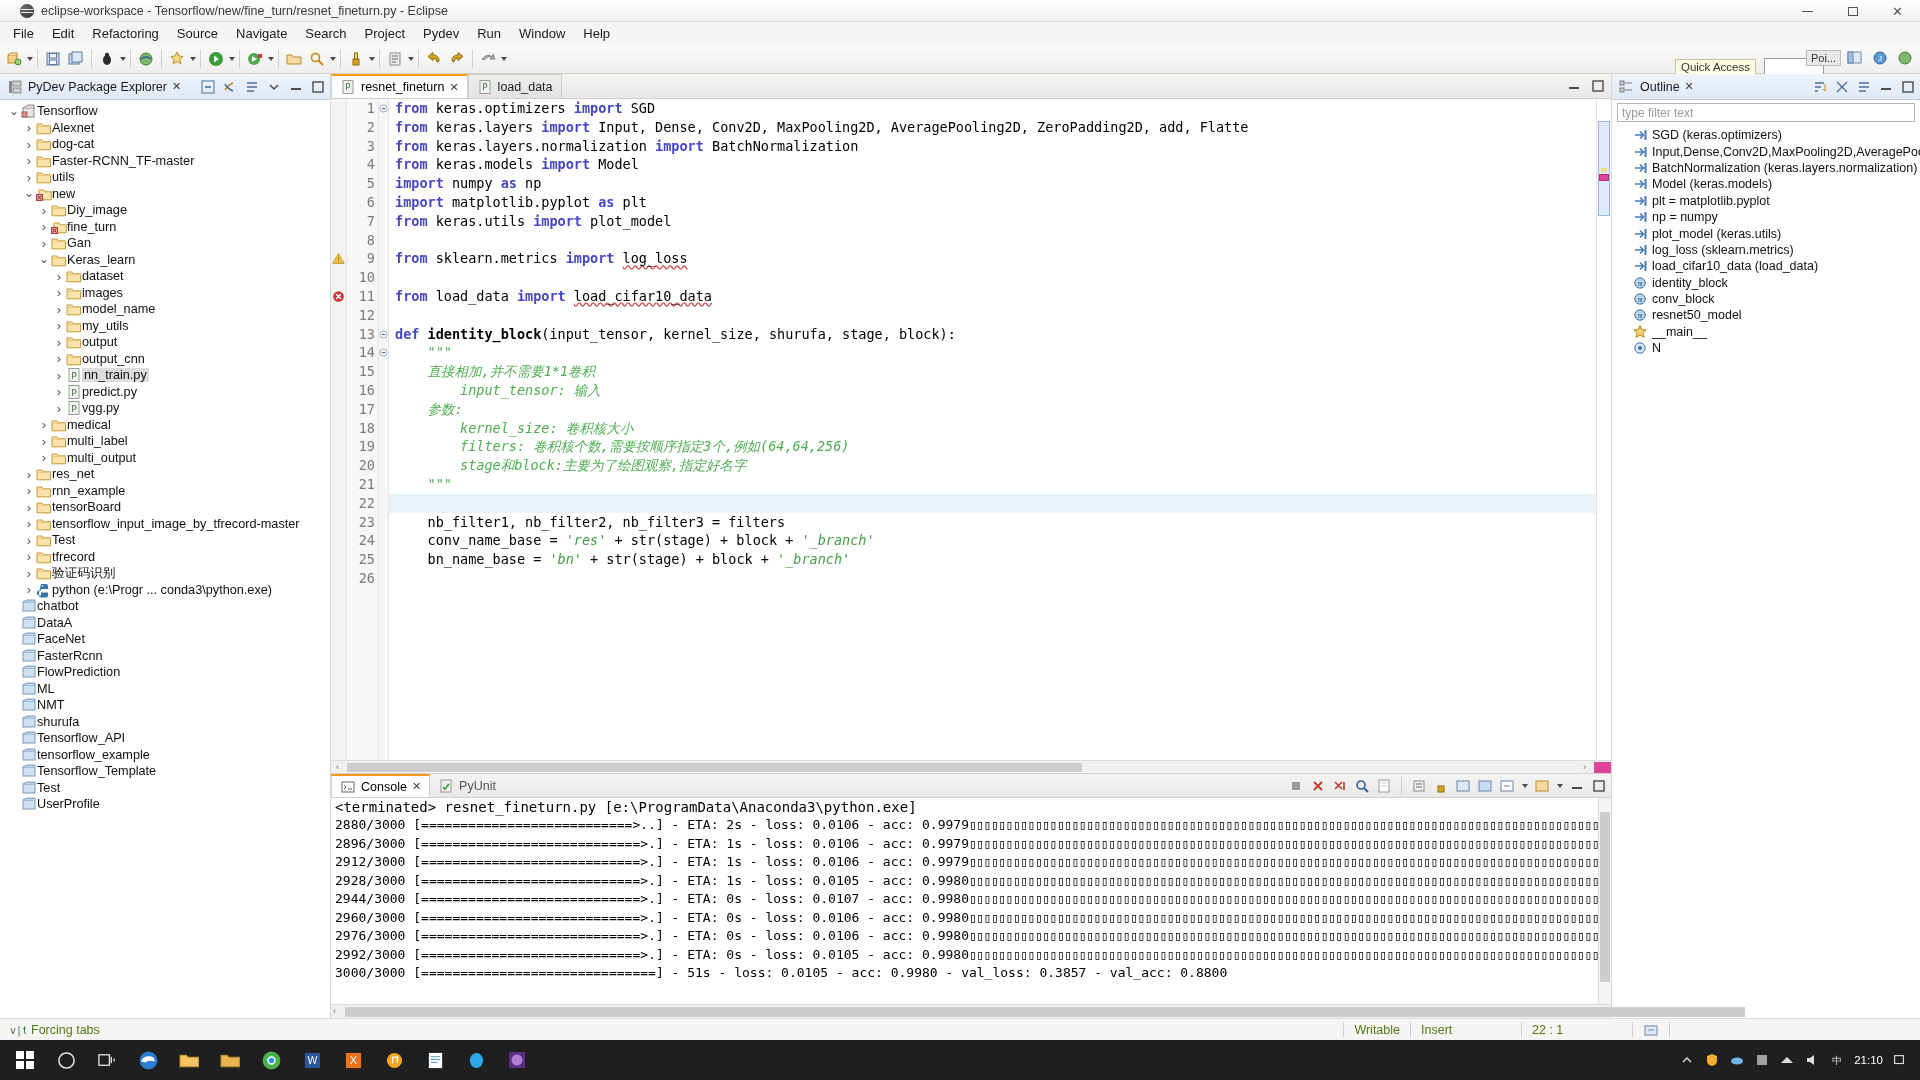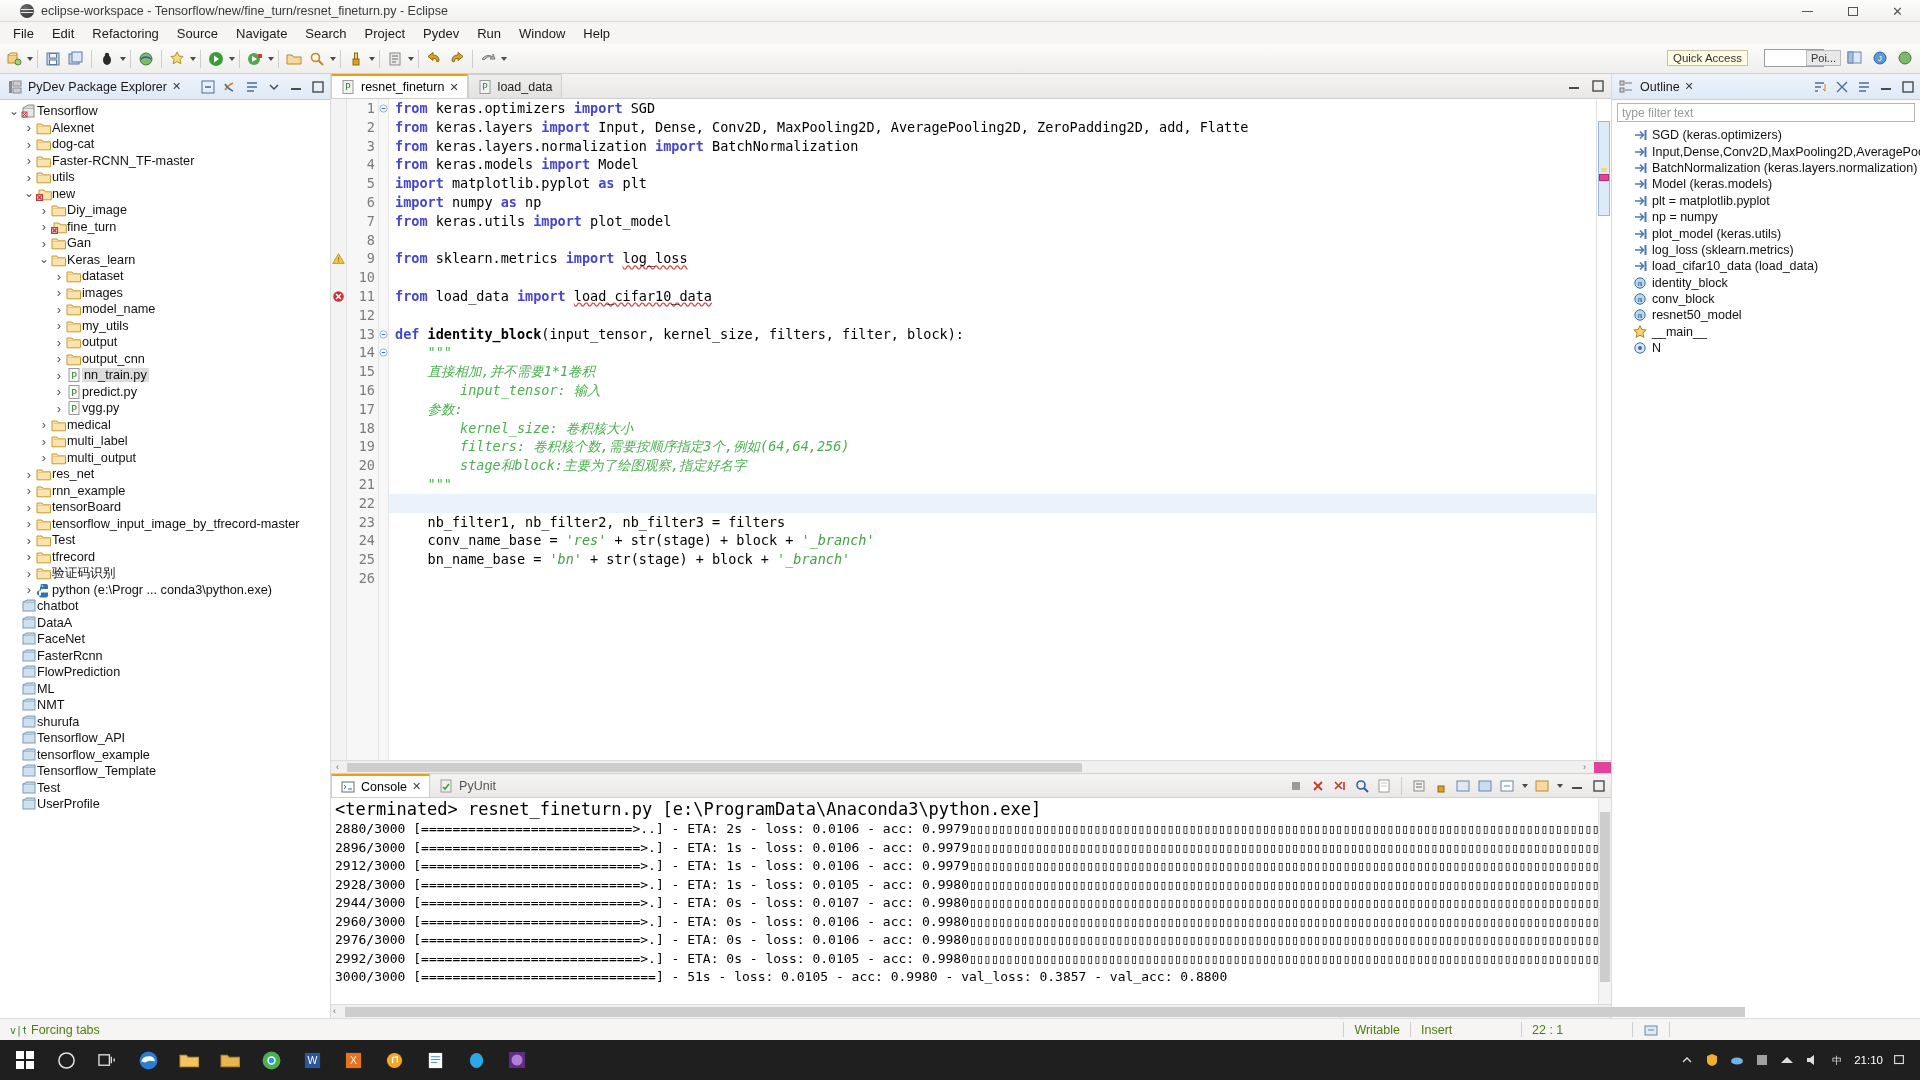--- a/index.html
+++ b/index.html
@@ -42,21 +42,21 @@
   .toolbar {
     height: 30px; background: linear-gradient(#fbfbfa,#efeeec);
     border-bottom: 1px solid #d4d0c8;
     display: flex; align-items: center; padding: 0 3px; gap: 1px; position: relative;
   }
   .tbtn { width: 22px; height: 22px; display: flex; align-items: center; justify-content: center; position: relative; }
   .tsep { width: 1px; height: 18px; background: #cdcdcd; margin: 0 3px; }
   .caret { width: 0; height: 0; border-left: 3.5px solid transparent; border-right: 3.5px solid transparent; border-top: 4px solid #4a4a4a; margin-left: 1px; }
   .ico { width: 16px; height: 16px; display: block; }
 
-  .quickaccess { position: absolute; right: 96px; top: 5px; display: flex; align-items: center; gap: 16px; }
+  .quickaccess { position: absolute; right: 96px; top: 14px; display: flex; align-items: center; gap: 8px; }
   .qa-label { background: #fffbe2; border: 1px solid #c9c2a0; font-size: 11.5px; padding: 1px 5px; color: #333; }
   .qa-input { width: 60px; height: 18px; border: 1px solid #9a9a9a; background: #fff; font-size: 11px; padding: 0 3px; color: #555; }
   .perspbar { position: absolute; right: 4px; top: 3px; display: flex; align-items: center; gap: 3px; }
 
   
   .main { flex: 1; display: flex; min-height: 0; background: #4c1d95; }
 
   
   .leftpane { width: 331px; display: flex; flex-direction: column; border-right: 1px solid #d9d9d9; background: #fff; }
   .viewtab {
@@ -109,21 +109,21 @@
   .orow { height: 16.4px; display: flex; align-items: center; gap: 4px; padding-left: 20px; white-space: nowrap; overflow: hidden; }
 
   
   .consolepane { height: 245px; display: flex; flex-direction: column; border-top: 1px solid #d0d0d0; background: #f6f5f4; }
   .ctabs { height: 24px; background: linear-gradient(#f4f4f3,#e9e8e6); display: flex; align-items: center; position: relative; border-bottom: 1px solid #cfcfcf; }
   .ctab { height: 23px; display: flex; align-items: center; gap: 5px; padding: 0 8px; font-size: 12.5px; }
   .ctab.active { background: #fff; border: 1px solid #cfcfcf; border-bottom: none; border-top: 2px solid #f39c12; }
   .ctab.inactive { color: #555; }
   .c-actions { position: absolute; right: 4px; display: flex; align-items: center; gap: 6px; }
   .consolebody { flex: 1; background: #fff; overflow: hidden; position: relative; font-family: "DejaVu Sans Mono", monospace; font-size: 13px; }
-  .chead { padding: 1px 4px; color: #000; white-space: pre; font-size: 17px; }
+  .chead { padding: 1px 4px; color: #000; white-space: pre; font-size: 14px; }
   .cline { height: 18.5px; line-height: 18.5px; white-space: pre; padding-left: 4px; color: #000; overflow: hidden; }
   .cblocks { letter-spacing: -0.5px; }
   .cvscroll { position: absolute; right: 0; top: 0; bottom: 0; width: 13px; background: #f4f4f4; border-left: 1px solid #e2e2e2; }
   .cvthumb { position: absolute; right: 1px; top: 14px; width: 10px; height: 170px; background: #cdcdcd; }
   .chscroll { height: 14px; background: #f0f0f0; border-top: 1px solid #dcdcdc; position: relative; }
   .chthumb { position: absolute; left: 14px; top: 2px; height: 10px; background: #cdcdcd; }
 
   
   .statusbar { height: 22px; background: #f6f5f4; border-top: 1px solid #dcdcdc; display: flex; align-items: center; font-size: 12.5px; color: #4d7c0f; }
   .sb-cell { padding: 0 10px; height: 22px; display: flex; align-items: center; }
@@ -903,29 +903,29 @@
               <div class="gline"></div>
               <div class="gline"></div>
               <div class="gline"></div>
               <div class="gline"></div>
             </div>
           <div class="codearea" id="codearea">
               <div class="codeline"><span class="kw">from </span><span>keras.optimizers </span><span class="kw">import </span><span>SGD</span></div>
               <div class="codeline"><span class="kw">from </span><span>keras.layers </span><span class="kw">import </span><span>Input, Dense, Conv2D, MaxPooling2D, AveragePooling2D, ZeroPadding2D, add, Flatte</span></div>
               <div class="codeline"><span class="kw">from </span><span>keras.layers.normalization </span><span class="kw">import </span><span>BatchNormalization</span></div>
               <div class="codeline"><span class="kw">from </span><span>keras.models </span><span class="kw">import </span><span>Model</span></div>
+              <div class="codeline"><span class="kw">import </span><span>numpy </span><span class="kw">as </span><span>np</span></div>
               <div class="codeline"><span class="kw">import </span><span>matplotlib.pyplot </span><span class="kw">as </span><span>plt</span></div>
-              <div class="codeline"><span class="kw">import </span><span>numpy </span><span class="kw">as </span><span>np</span></div>
               <div class="codeline"><span class="kw">from </span><span>keras.utils </span><span class="kw">import </span><span>plot_model</span></div>
               <div class="codeline">&nbsp;</div>
               <div class="codeline"><span class="kw">from </span><span>sklearn.metrics </span><span class="kw">import </span><span class="err-underline">log_loss</span></div>
               <div class="codeline">&nbsp;</div>
               <div class="codeline"><span class="kw">from </span><span>load_data </span><span class="kw">import </span><span class="err-underline">load_cifar10_data</span></div>
               <div class="codeline">&nbsp;</div>
-              <div class="codeline"><span class="kw">def </span><span class="fn">identity_block</span><span>(input_tensor, kernel_size, filters, filter, block):</span></div>
+              <div class="codeline"><span class="kw">def </span><span class="fn">identity_block</span><span>(input_tensor, kernel_size, shurufa, stage, block):</span></div>
               <div class="codeline"><span class="cmt">    """</span></div>
               <div class="codeline"><span class="cmt">    直接相加,并不需要1*1卷积</span></div>
               <div class="codeline"><span class="cmt">        input_tensor: 输入</span></div>
               <div class="codeline"><span class="cmt">    参数:</span></div>
               <div class="codeline"><span class="cmt">        kernel_size: 卷积核大小</span></div>
               <div class="codeline"><span class="cmt">        filters: 卷积核个数,需要按顺序指定3个,例如(64,64,256)</span></div>
               <div class="codeline"><span class="cmt">        stage和block:主要为了绘图观察,指定好名字</span></div>
               <div class="codeline"><span class="cmt">    """</span></div>
               <div class="codeline hl">&nbsp;</div>
               <div class="codeline"><span>    nb_filter1, nb_filter2, nb_filter3 = filters</span></div>

